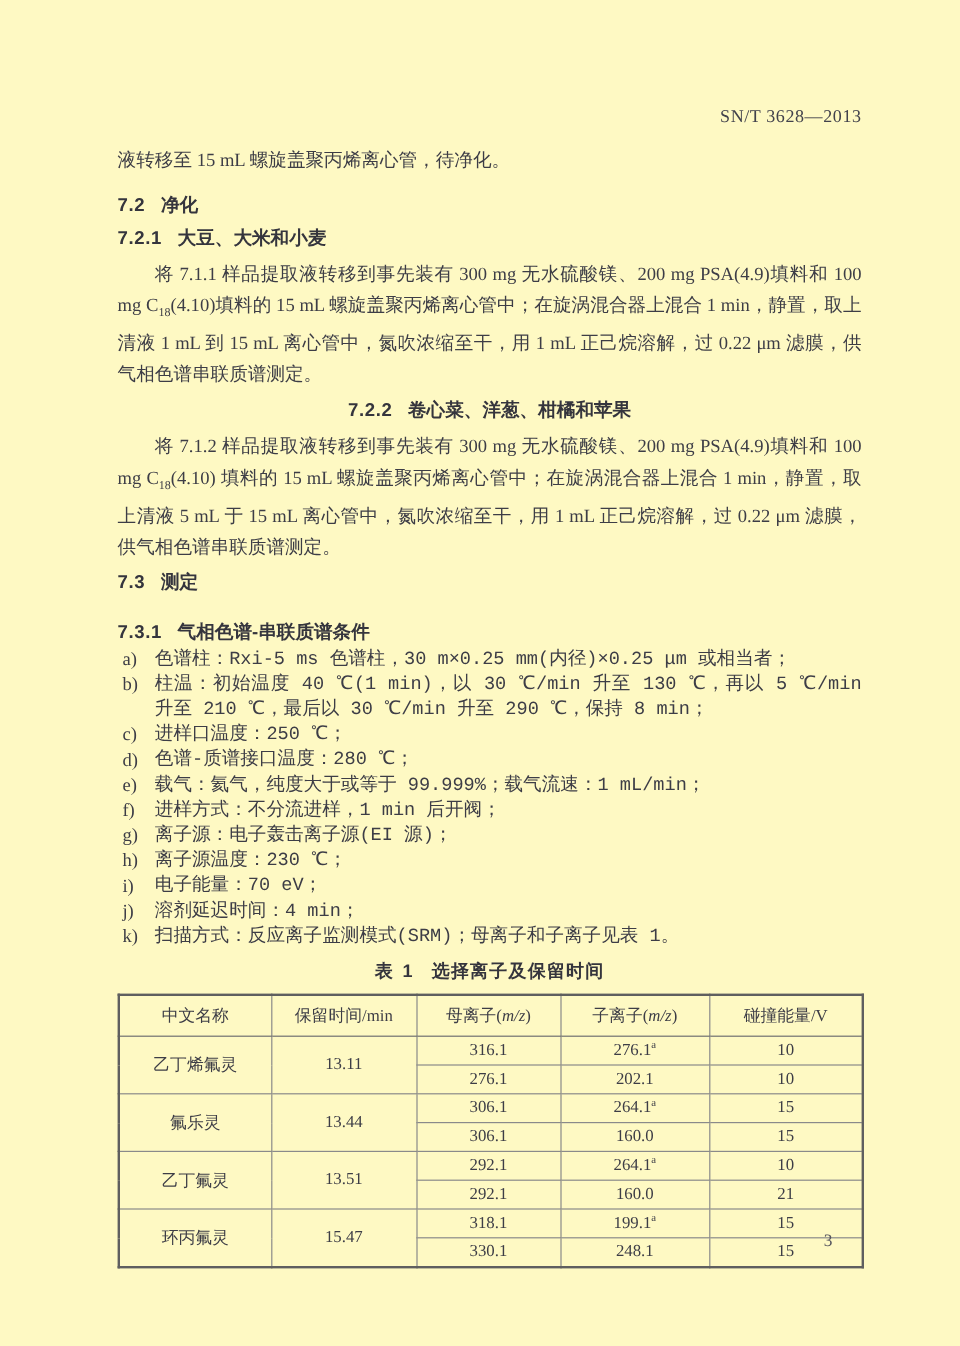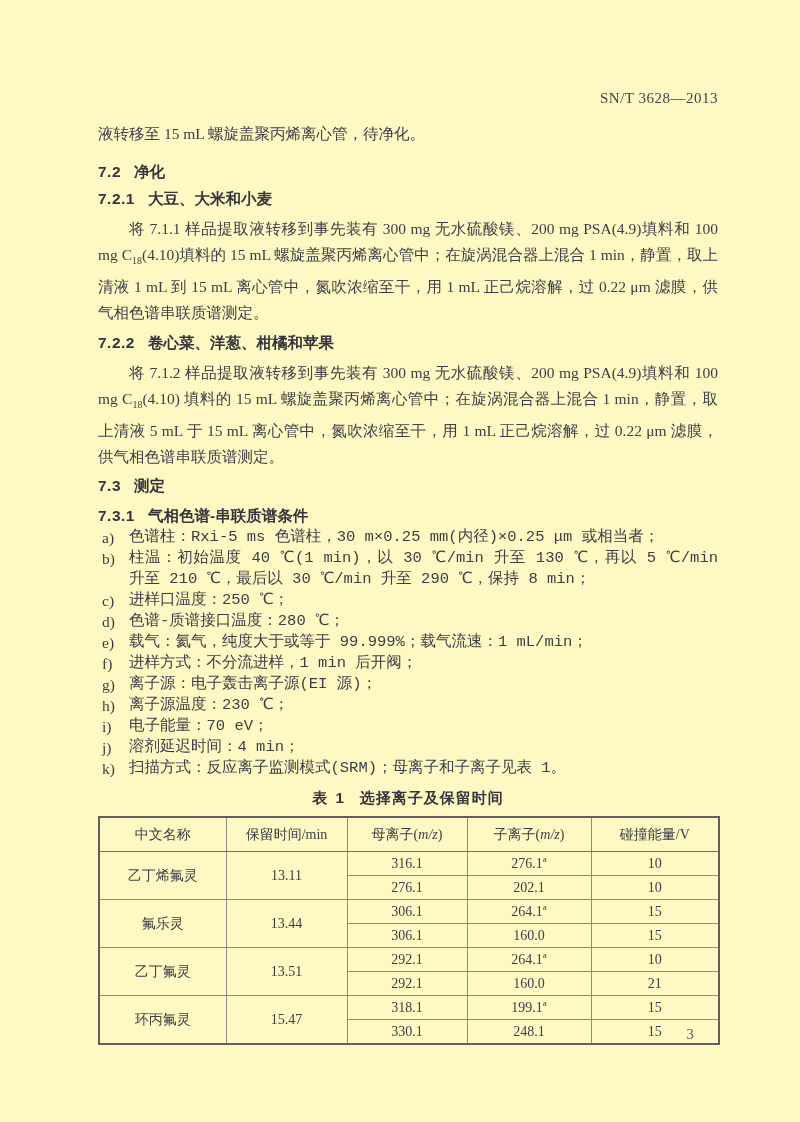--- a/index.html
+++ b/index.html
@@ -29,23 +29,23 @@
   .sec-h {
     font-family:"Liberation Sans","DejaVu Sans",sans-serif;
     font-weight:bold;
     font-size:15.5px;
     color:#35353d;
     height:20px; line-height:20px;
   }
   .sec-h .num { margin-right:13px; letter-spacing:0.5px; }
   .h72  { margin-top:15px; }
   .h721 { margin-top:7px; }
-  .h722 { margin-top:7px; }
+  .h722 { margin-top:7px;text-align:center; }
   .h73  { margin-top:6px; }
-  .h731 { margin-top:10px; }
+  .h731 { margin-top:22px; }
 
   .para {
     margin:7px 0 0 0;
     font-size:15.5px;
     line-height:26px;
     text-align:justify;
     text-indent:2em;
   }
   .para sub, .intro sub { font-size:10px; }
 

